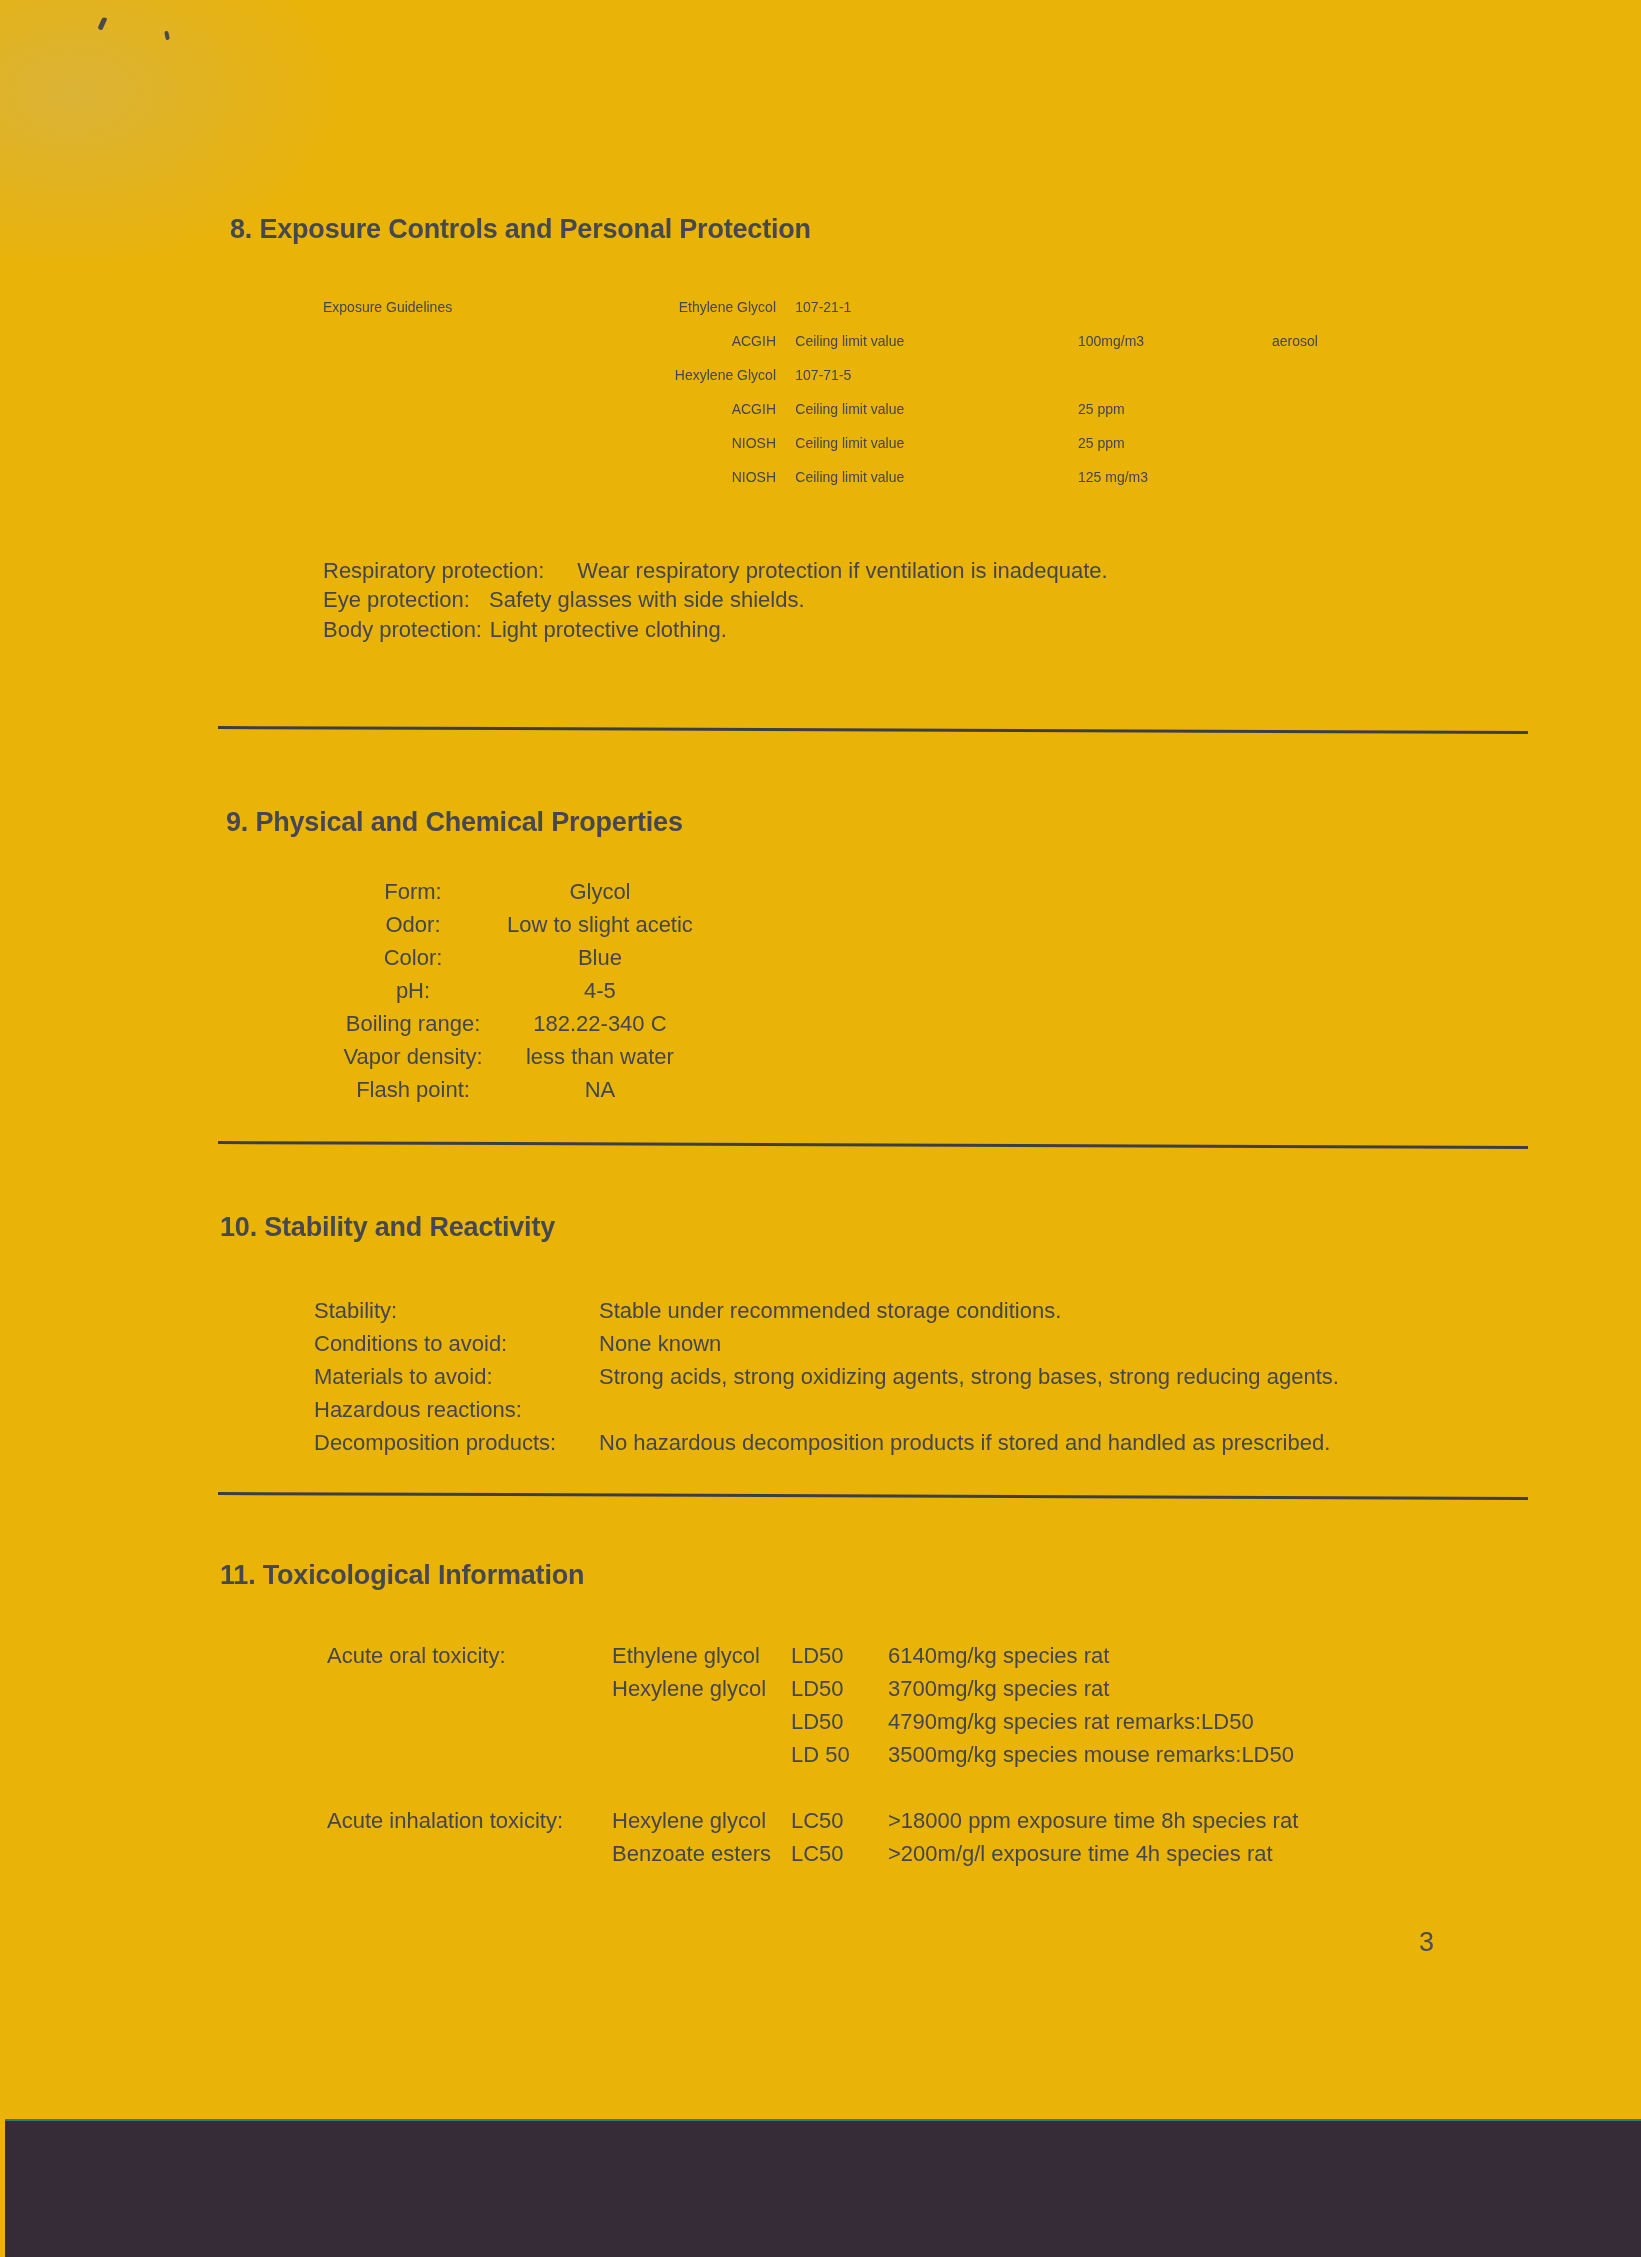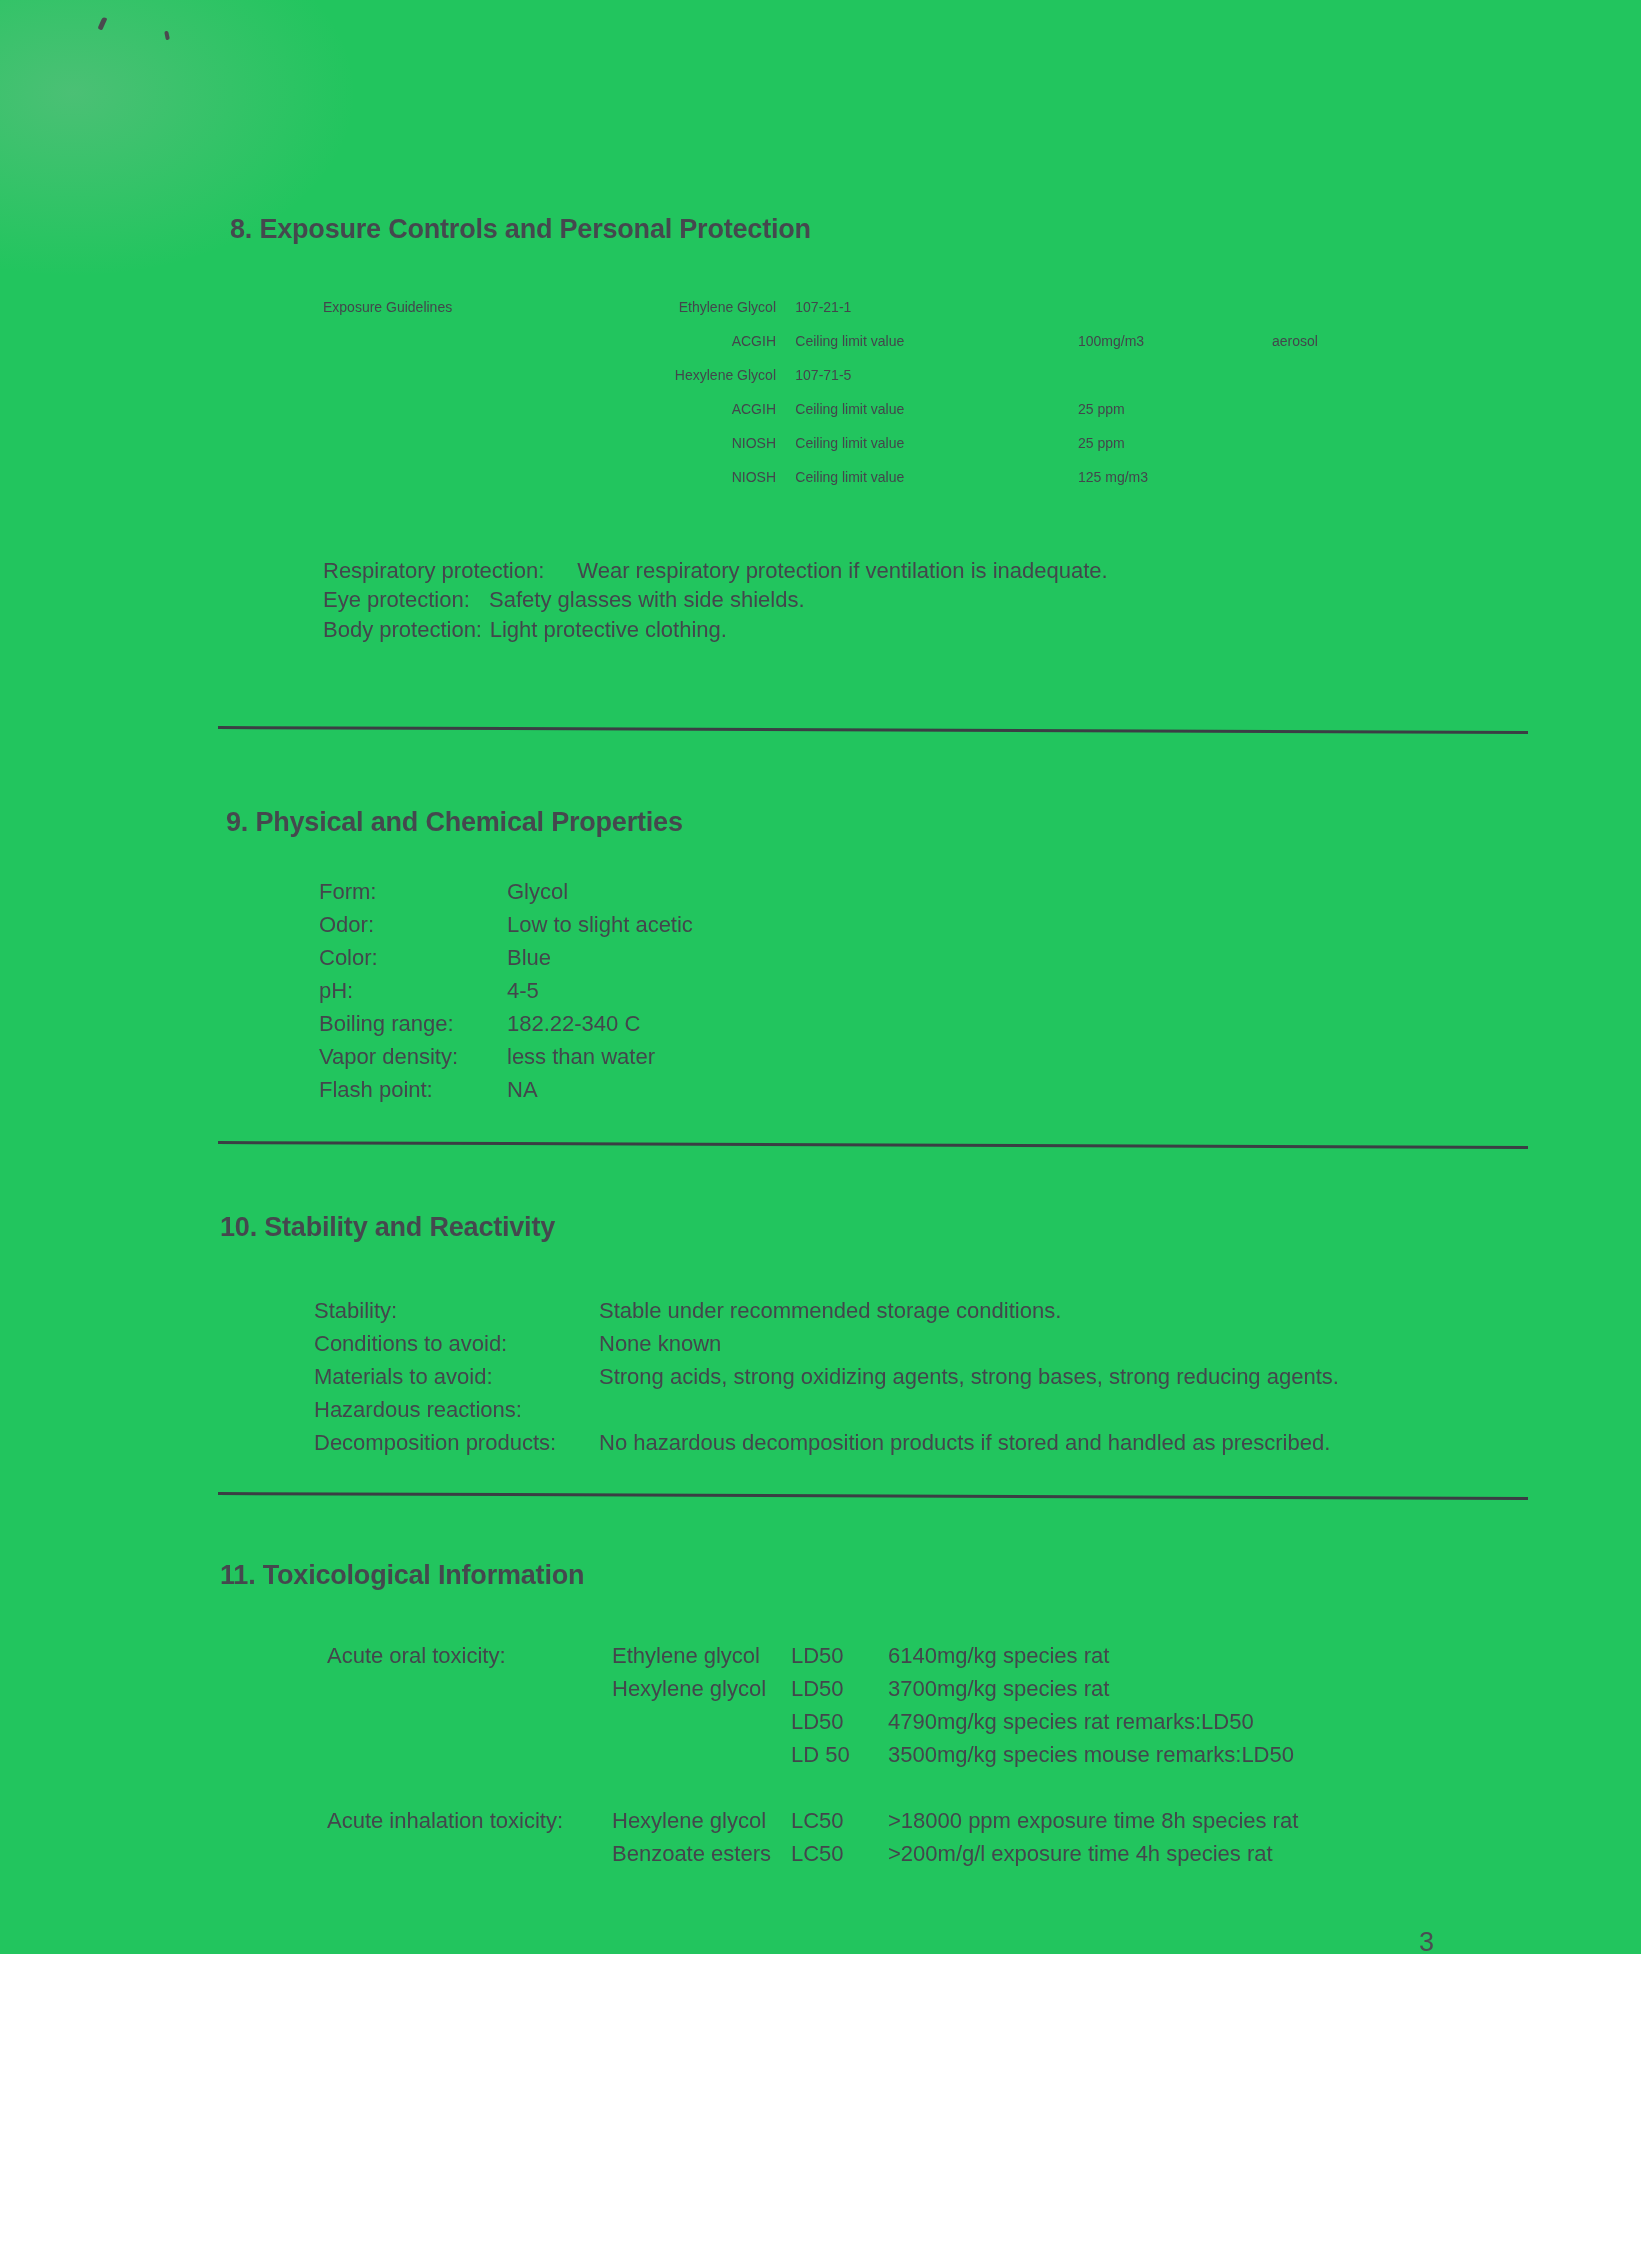--- a/index.html
+++ b/index.html
@@ -1,19 +1,19 @@
 <!DOCTYPE html>
 <html><head>
 <meta charset="utf-8">
 <style>
   html,body{margin:0;padding:0;background:#ffffff;}
   .page{
     position:relative;
-    width:1641px;height:1954px;
-    background:#22c55e;
+    width:1641px;height:2257px;
+    background:#eab308;
     font-family:"Liberation Sans", sans-serif;
     color:#43464c;
     overflow:hidden;
   }
   .scan-shade{
     position:absolute;left:0;top:0;width:406px;height:309px;
     background:radial-gradient(ellipse at 18% 30%, rgba(180,180,175,0.28), rgba(180,180,175,0) 60%);
     pointer-events:none;
   }
   .speck{position:absolute;background:#4a4a4e;border-radius:1.9px;}
@@ -47,21 +47,21 @@
     background:#3b3e44;
     transform:rotate(0.22deg);transform-origin:left center;
   }
   .divider.d1{top:726px;}
   .divider.d2{top:1141px;}
   .divider.d3{top:1492px;}
 
   
   .kv{position:absolute;}
   .kv-row{display:grid;font-size:22px;line-height:33px;white-space:nowrap;}
-  .kv9 .kv-row{grid-template-columns:188px auto;}
+  .kv9 .kv-row{grid-template-columns:188px auto;text-align:center;}
   .kv10 .kv-row{grid-template-columns:285px auto;}
 
   
   .tox{position:absolute;left:327px;}
   .tox-row{
     display:grid;
     grid-template-columns:285px 179px 97px auto;
     font-size:22px;line-height:33px;white-space:nowrap;
   }
 

